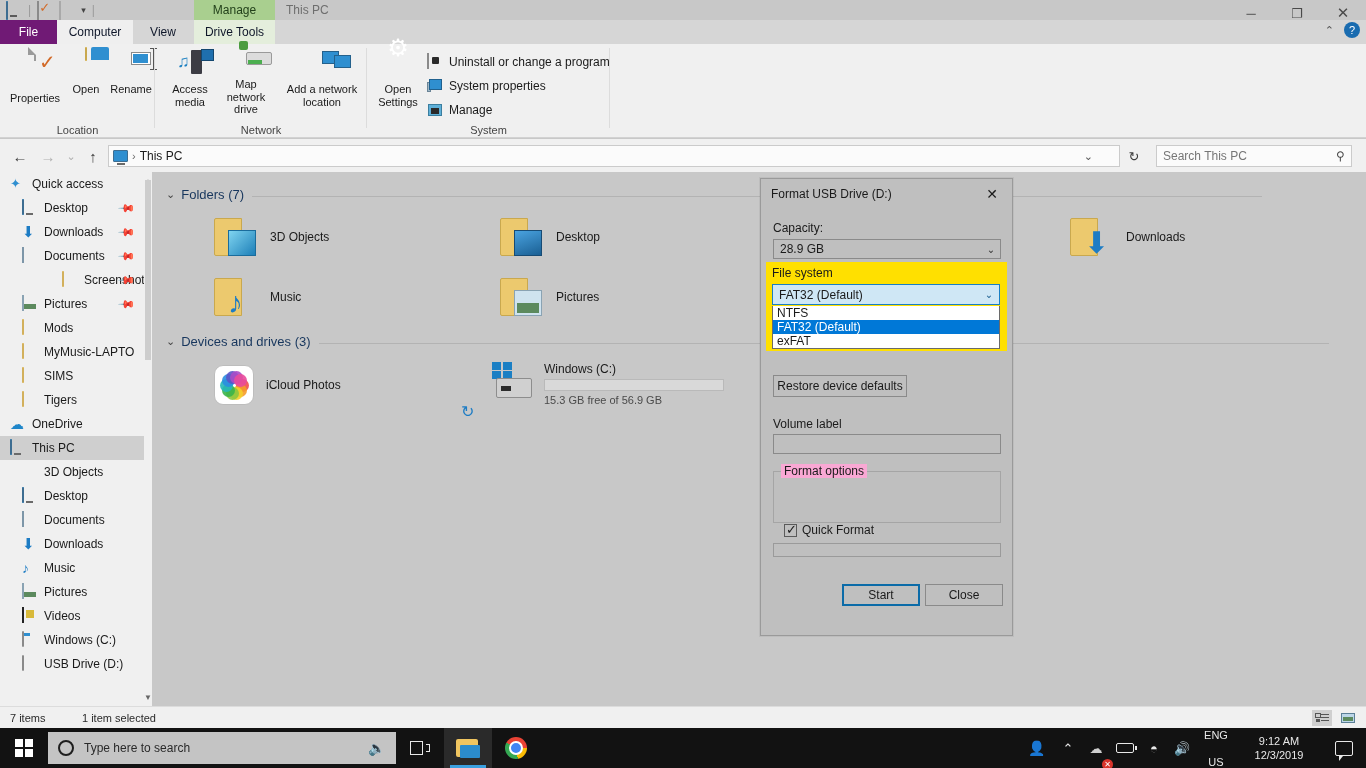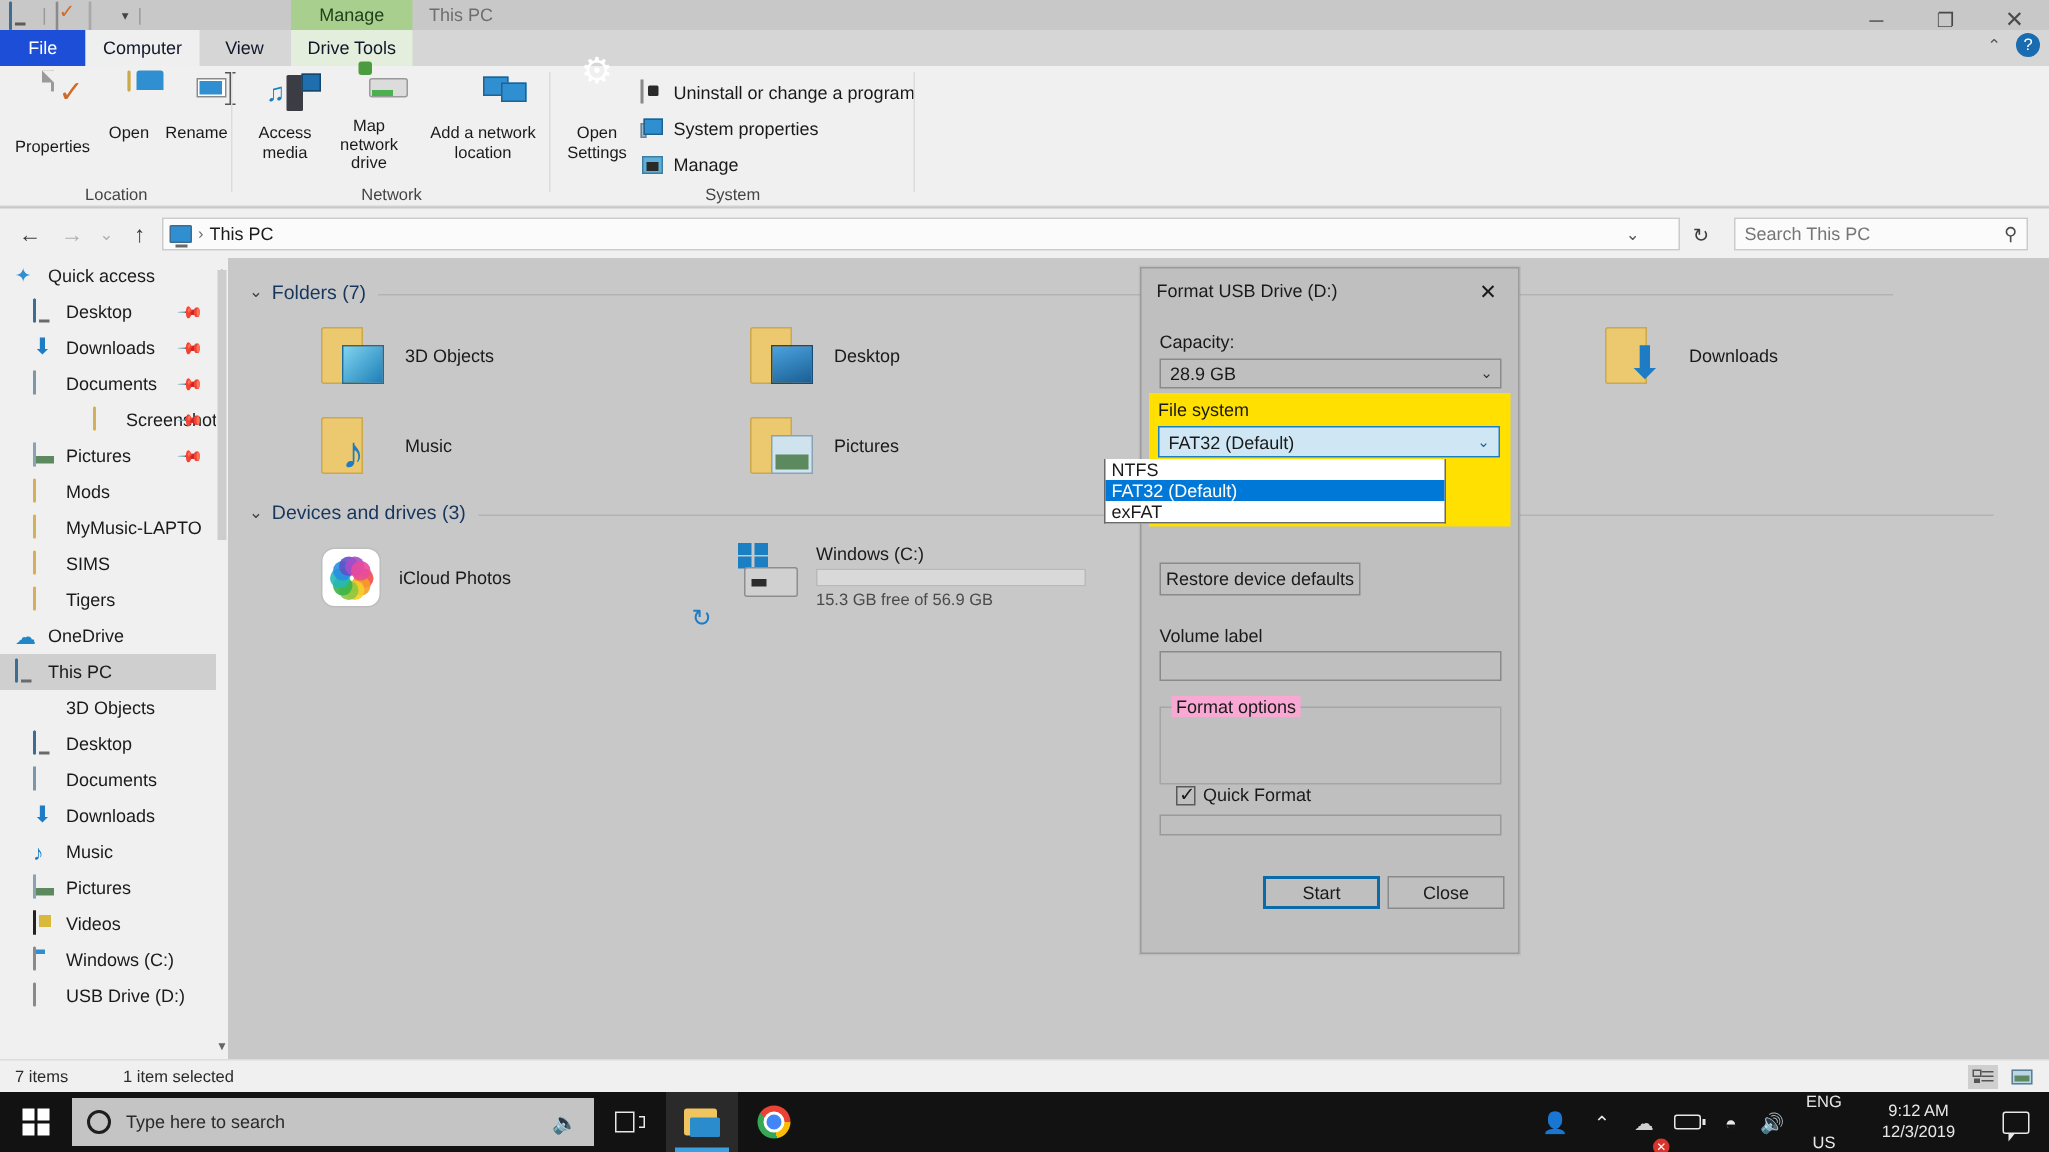--- a/index.html
+++ b/index.html
@@ -40,21 +40,21 @@
           font-size: 13px; color: #4a4a4a; }
   .wbtn.close { font-size: 15px; }
 
   
   .tabrow {
     position: absolute; left: 0; top: 20px; width: 1366px; height: 24px;
     background: #d6d6d6;
   }
   .tab { position: absolute; top: 0; height: 24px; display:flex; align-items:center; justify-content:center;
          font-size: 12px; color: #0f172a; }
-  .tab-file { left: 0; width: 57px; background: #1d4ed8; color: #fff; }
+  .tab-file { left: 0; width: 57px; background: #701a75; color: #fff; }
   .tab-computer { left: 57px; width: 76px; background: #efefef; }
   .tab-view { left: 133px; width: 60px; }
   .tab-drive { left: 194px; width: 81px; background: #e4eedc; }
   .tabrow-help { position: absolute; right: 6px; top: 2px; display: flex; align-items: center; gap: 10px; }
   .chev-up { font-size: 11px; color: #555; }
   .help-circ { width: 16px; height: 16px; border-radius: 50%; background: #1a6cb0; color: #fff;
                font-size: 11px; display: flex; align-items: center; justify-content: center; }
 
   
   .ribbon {
@@ -300,21 +300,21 @@
   }
   .annot-inner { position: absolute; left: 0; top: 0; width: 100%; height: 100%; background: #ffe000; }
   .fs-label { position: absolute; left: 772px; top: 266px; font-size: 12px; color: #1a1a1a; }
   .fs-combo {
     position: absolute; left: 772px; top: 284px; width: 228px; height: 21px;
     background: #cfe7f5; border: 1px solid #1a7fc4; display: flex; align-items: center;
     padding-left: 6px; font-size: 12px; color: #1a1a1a;
   }
   .fs-combo .carr { width: 20px; text-align: center; font-size: 10px; color: #1a5e8f; margin-left: auto; }
   .fs-list {
-    position: absolute; left: 736px; top: 306px; width: 228px;
+    position: absolute; left: 772px; top: 306px; width: 228px;
     background: #fff; border: 1px solid #6a6a6a; border-top: none;
   }
   .fs-opt { height: 14px; display: flex; align-items: center; padding-left: 4px; font-size: 12px; color: #1a1a1a; }
   .fs-opt.sel { background: #0078d7; color: #fff; }
 </style>
 </head>
 <body>
 
 <div id="root">
 

